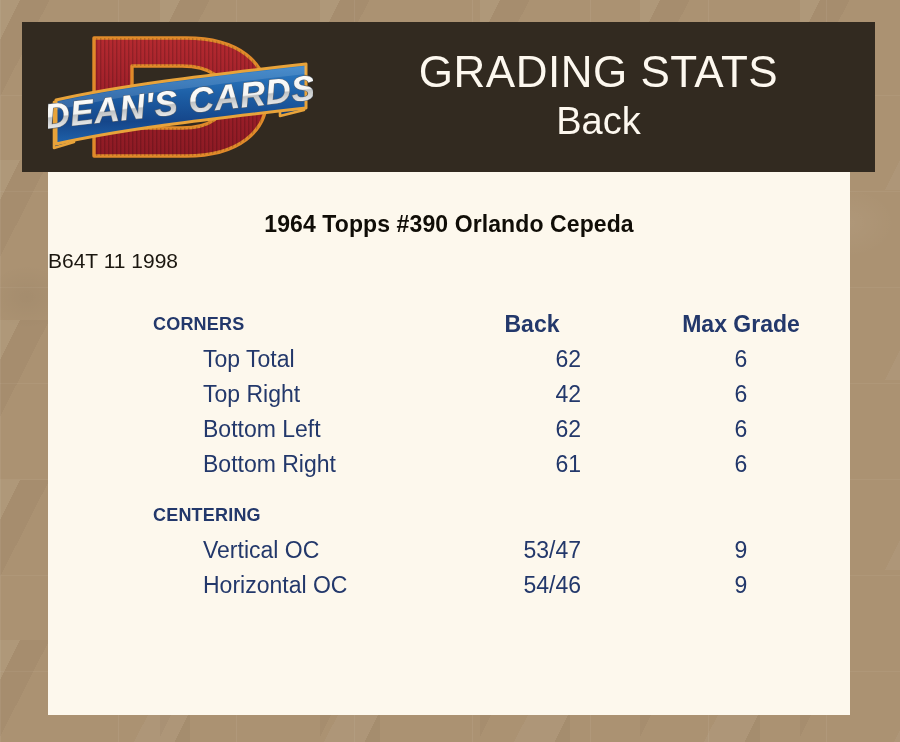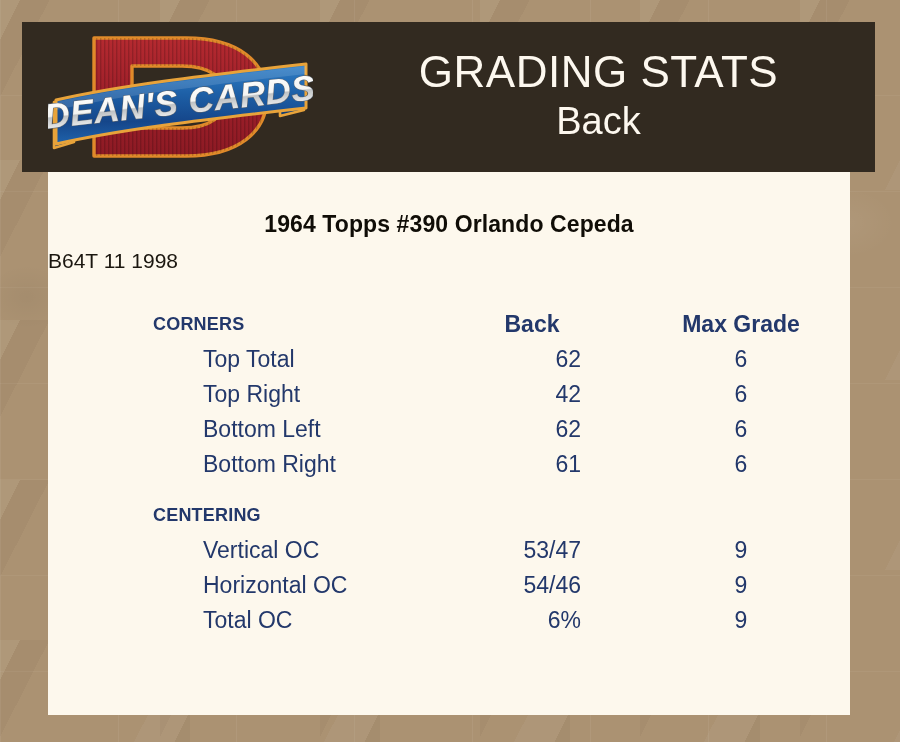--- a/index.html
+++ b/index.html
@@ -314,23 +314,18 @@
           <tr>
             <td class="row-label">Vertical OC</td>
             <td class="row-value">53/47</td>
             <td class="row-max">9</td>
           </tr>
           <tr>
             <td class="row-label">Horizontal OC</td>
             <td class="row-value">54/46</td>
             <td class="row-max">9</td>
           </tr>
-          <tr>
-            <td class="row-label">Total OC</td>
-            <td class="row-value">6%</td>
-            <td class="row-max">9</td>
-          </tr>
         </tbody>
       </table>
     </div>
 
   </div>
 </div>
 
 </body></html>

